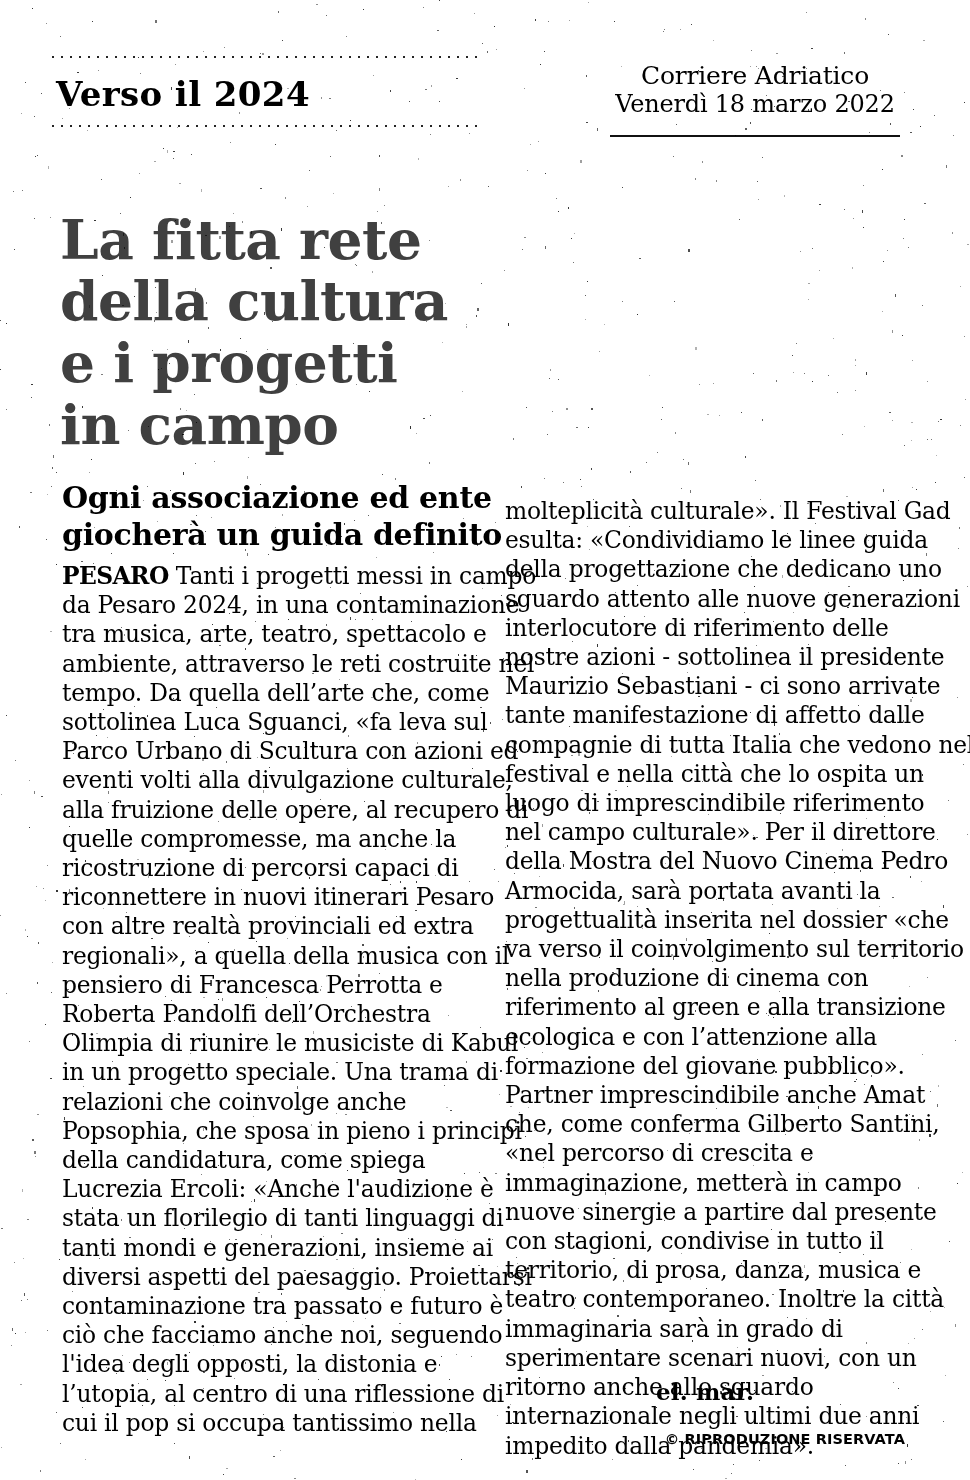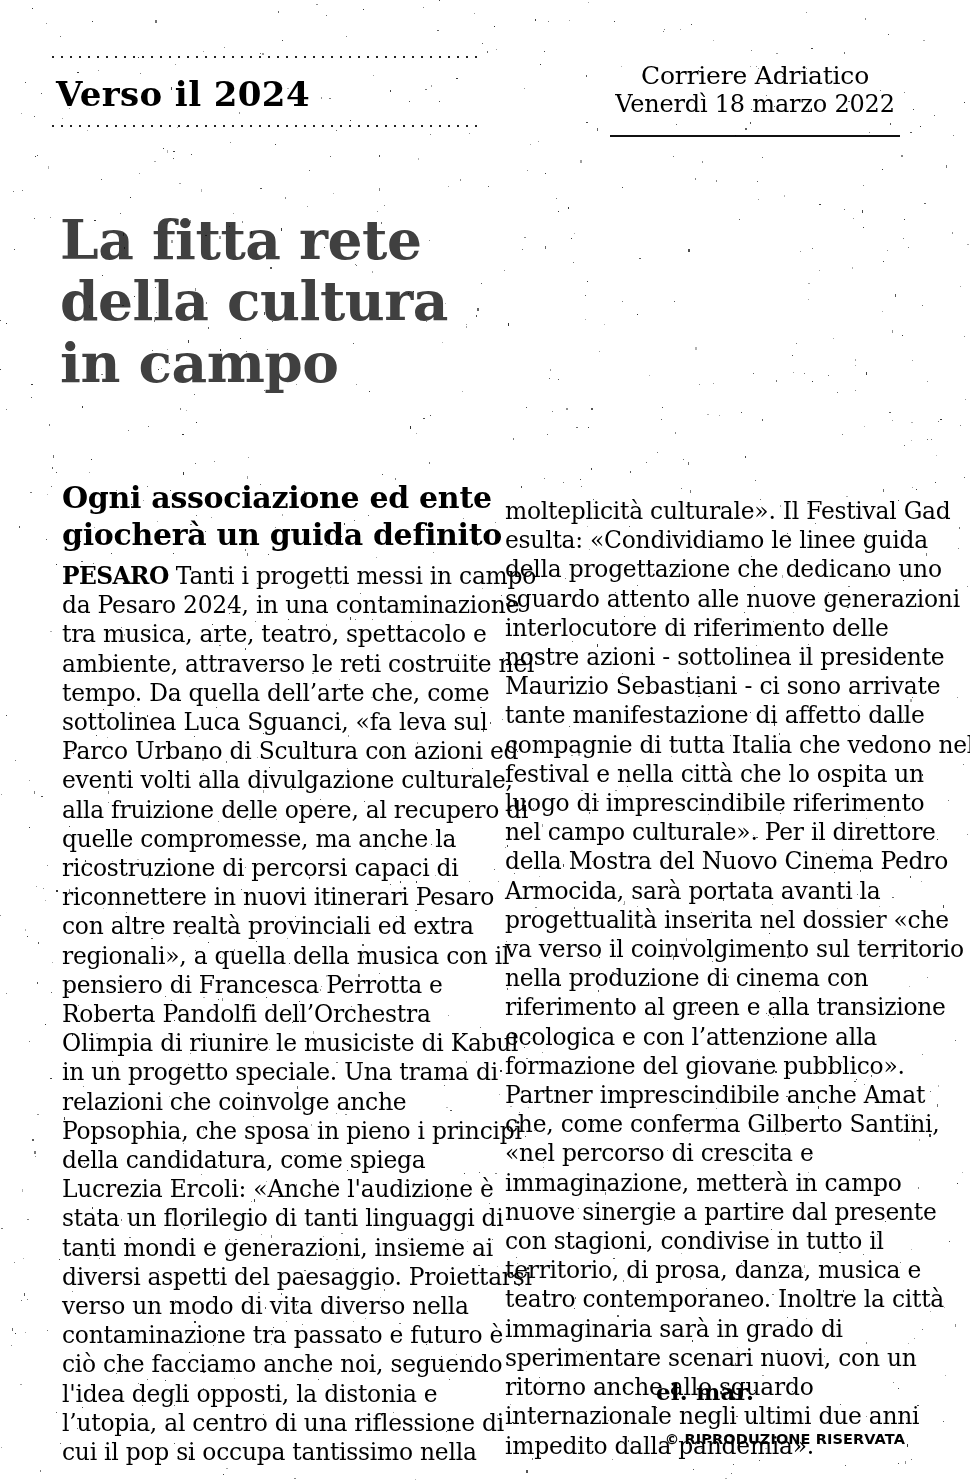--- a/index.html
+++ b/index.html
@@ -179,20 +179,21 @@
 
   <div class="masthead">
     <div class="masthead-name">Corriere Adriatico</div>
     <div class="masthead-date">Venerdì 18 marzo 2022</div>
     <div class="masthead-rule"></div>
   </div>
 
   <h1 class="headline" id="headline">
       <span class="hl-line">La fitta rete</span>
       <span class="hl-line">della cultura</span>
+      <span class="hl-line">e i progetti</span>
       <span class="hl-line">in campo</span>
     </h1>
 
   <h2 class="subhead" id="subhead">
       <span class="sh-line">Ogni associazione ed ente</span>
       <span class="sh-line">giocherà un guida definito</span>
     </h2>
 
   <div class="col col-left" id="col-left">
       <span class="bodyline"><span class="dateline">PESARO</span> Tanti i progetti messi in campo</span>
@@ -213,21 +214,20 @@
       <span class="bodyline">Roberta Pandolfi dell’Orchestra</span>
       <span class="bodyline">Olimpia di riunire le musiciste di Kabul</span>
       <span class="bodyline">in un progetto speciale. Una trama di</span>
       <span class="bodyline">relazioni che coinvolge anche</span>
       <span class="bodyline">Popsophia, che sposa in pieno i principi</span>
       <span class="bodyline">della candidatura, come spiega</span>
       <span class="bodyline">Lucrezia Ercoli: «Anche l'audizione è</span>
       <span class="bodyline">stata un florilegio di tanti linguaggi di</span>
       <span class="bodyline">tanti mondi e generazioni, insieme ai</span>
       <span class="bodyline">diversi aspetti del paesaggio. Proiettarsi</span>
-      <span class="bodyline">verso un modo di vita diverso nella</span>
       <span class="bodyline">contaminazione tra passato e futuro è</span>
       <span class="bodyline">ciò che facciamo anche noi, seguendo</span>
       <span class="bodyline">l'idea degli opposti, la distonia e</span>
       <span class="bodyline">l’utopia, al centro di una riflessione di</span>
       <span class="bodyline">cui il pop si occupa tantissimo nella</span>
     </div>
 
   <div class="col col-right" id="col-right">
       <span class="bodyline">molteplicità culturale». Il Festival Gad</span>
       <span class="bodyline">esulta: «Condividiamo le linee guida</span>

